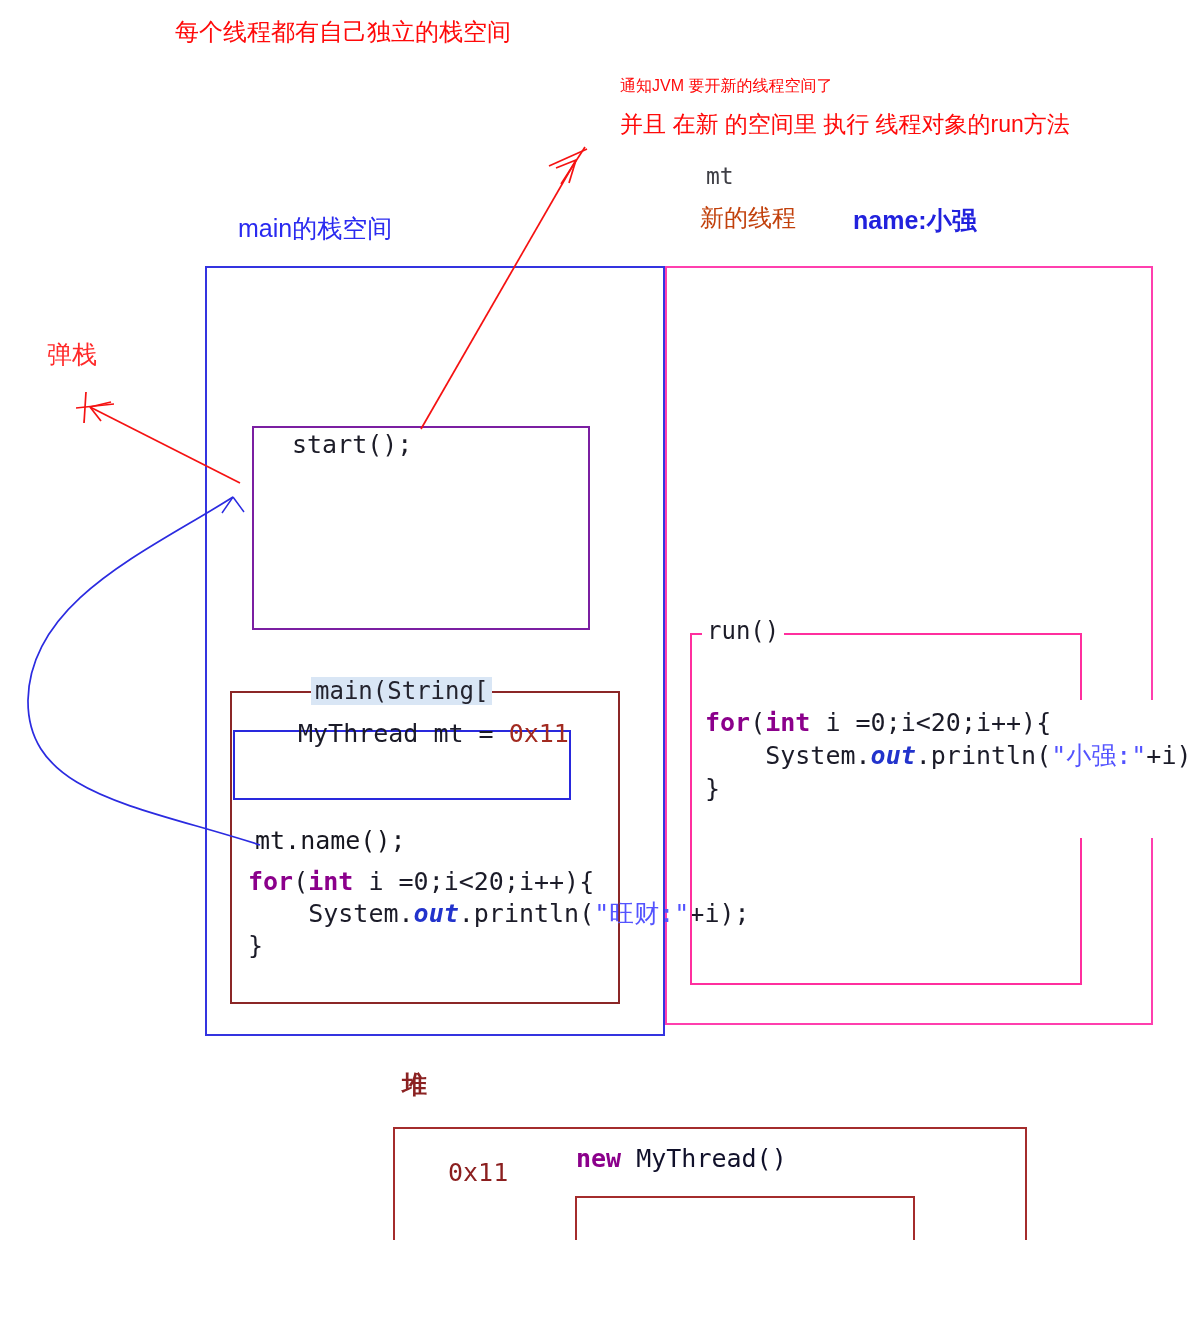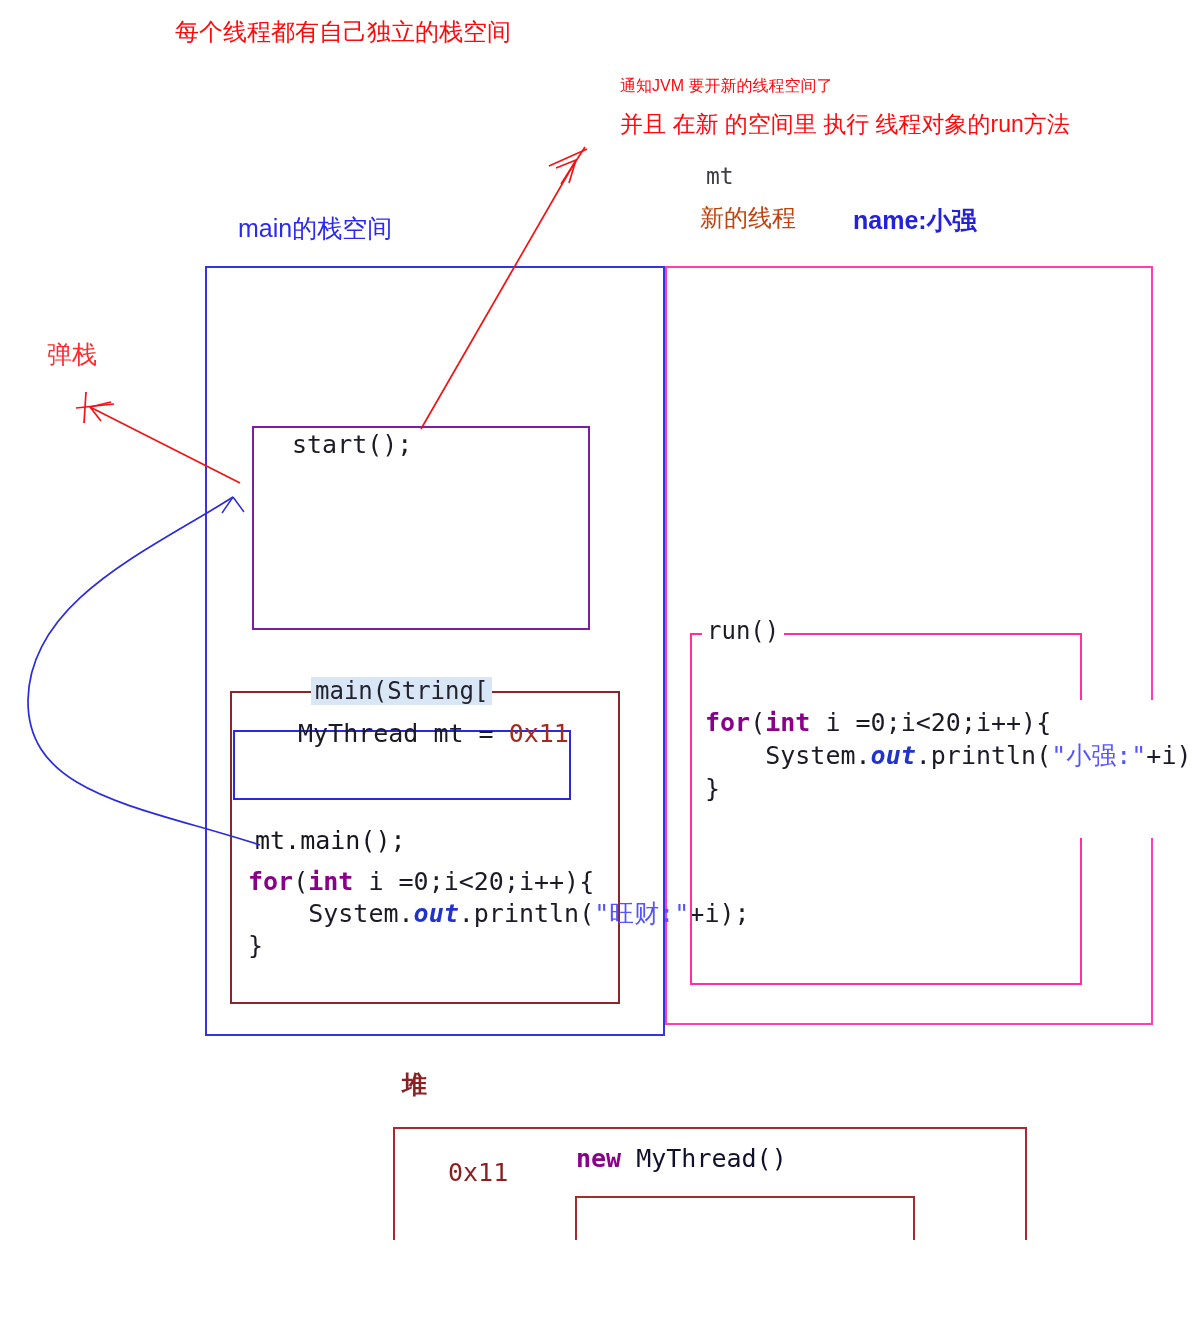--- a/index.html
+++ b/index.html
@@ -73,21 +73,21 @@
 
   <div class="box box-start"></div>
   <div class="abs lbl-start mono">start();</div>
 
   <div class="box box-mainframe"></div>
   <div class="abs lbl-mainframe mono">main(String[</div>
 
   <div class="box box-var"></div>
   <div class="abs t-vartext mono"><span>MyThread mt = </span><span style="color:#a22a20;">0x11</span></div>
 
-  <div class="abs t-mtstart mono">mt.main();</div>
+  <div class="abs t-mtstart mono">mt.name();</div>
   <div class="abs code-main mono">
     <div class="pre"><span class="kw">for</span><span>(</span><span class="kw">int</span><span> i =0;i&lt;20;i++){</span></div>
     <div class="pre"><span>    System.</span><span class="out">out</span><span>.println(</span><span class="str">"旺财:"</span><span>+i);</span></div>
     <div class="pre"><span>}</span></div>
   </div>
 
   <div class="box box-run"></div>
   <div class="abs patch"></div>
   <div class="abs lbl-run mono">run()</div>
 

